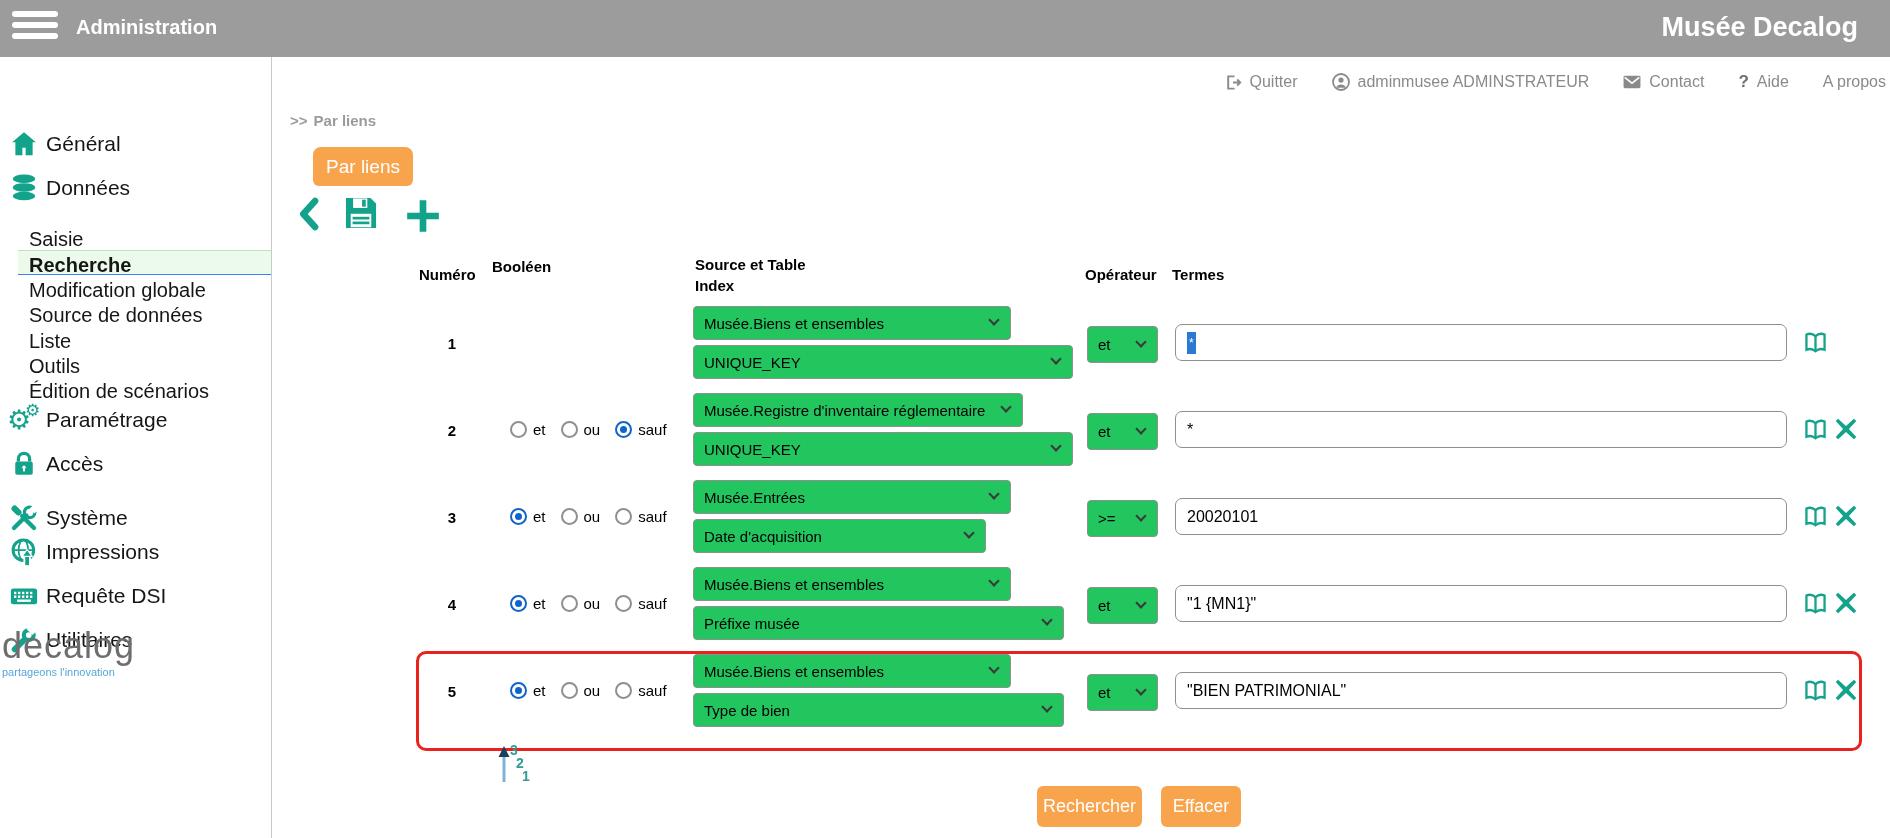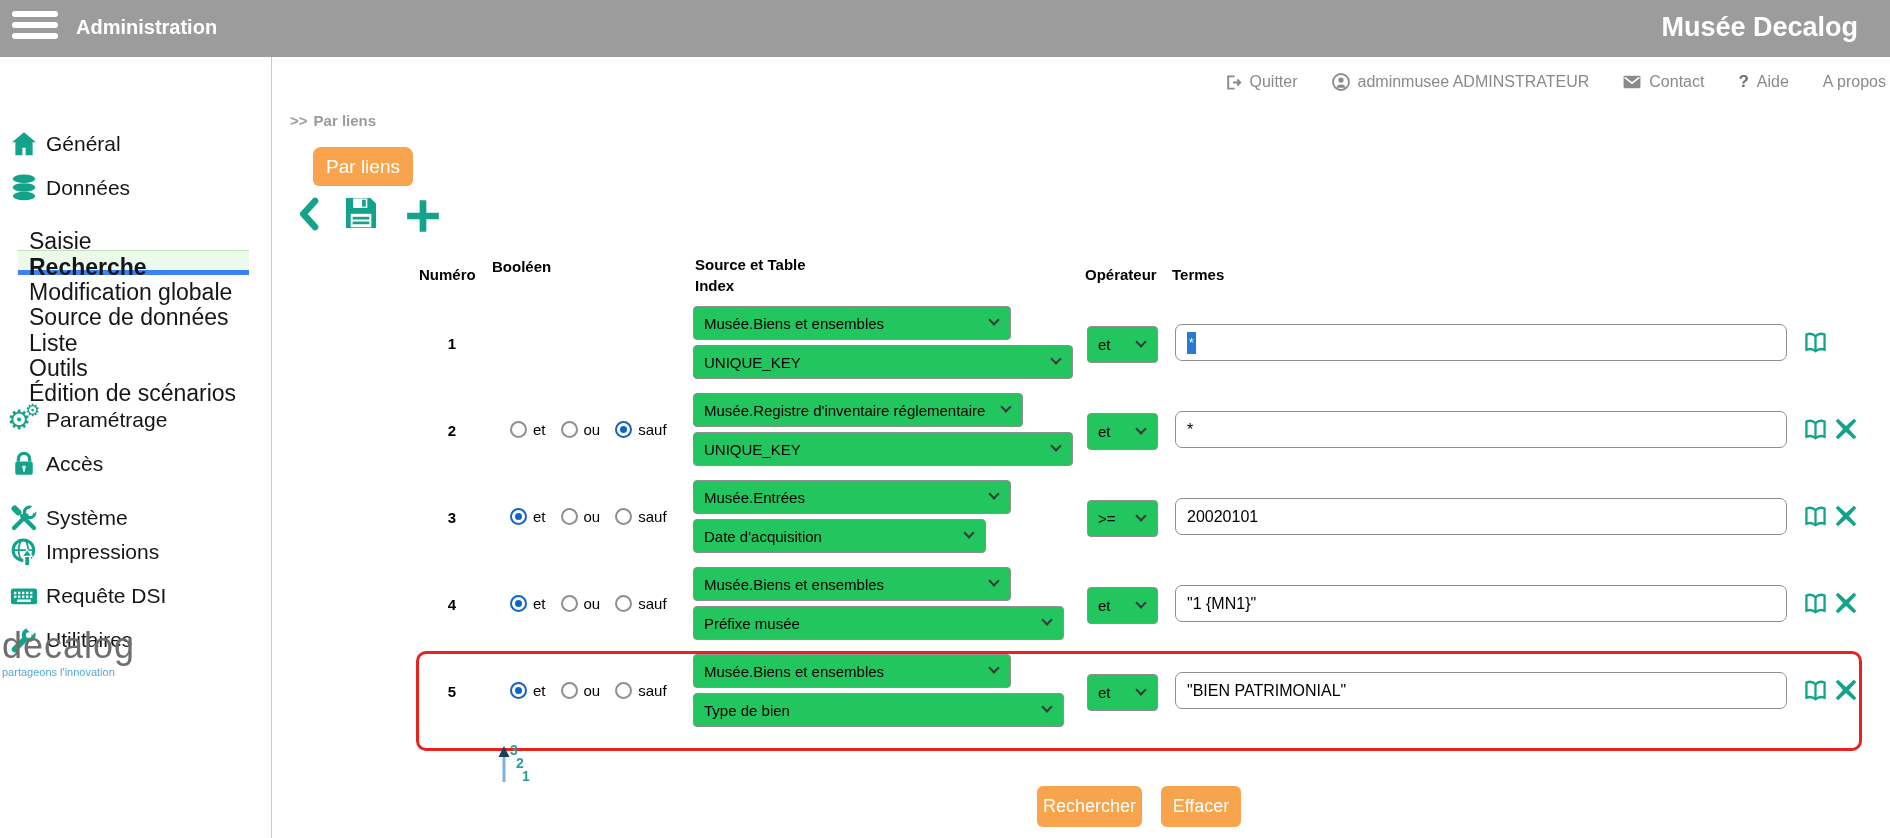--- a/index.html
+++ b/index.html
@@ -12,22 +12,22 @@
   .hamburger span { display:block; width:46px; height:6px; background:#fff; border-radius:3px; margin-bottom:5px; }
   .topbar-title { position:absolute; left:76px; top:16px; color:#fff; font-size:20px; font-weight:600; }
   .brand { position:absolute; right:32px; top:12px; color:#fff; font-size:27px; font-weight:bold; }
 
   
   .sidebar { position:absolute; left:0; top:57px; width:272px; height:781px; background:#fff; border-right:1px solid #c9c9c9; }
   .side-item { position:absolute; left:0; width:272px; height:44px; cursor:pointer; }
   .side-item .s-icon { position:absolute; left:9px; top:6px; width:32px; height:32px; color:#13a28a; }
   .side-item .s-label { position:absolute; left:46px; top:9px; font-size:21px; color:#161616; }
   .sub-item { position:absolute; left:0; width:272px; height:25px; cursor:pointer; }
-  .sub-item .sub-label { position:absolute; left:29px; top:3px; font-size:23px; color:#161616; white-space:nowrap; }
-  .sub-item.active { background:#ecfaec; border-top:1px solid #bde4bd; border-bottom:5px solid #3b82f6; left:18px; width:231px; }
+  .sub-item .sub-label { position:absolute; left:29px; top:3px; font-size:20px; color:#161616; white-space:nowrap; }
+  .sub-item.active { background:#ecfaec; border-top:1px solid #bde4bd; border-bottom:1px solid #3b82f6; left:18px; width:253px; }
   .sub-item.active .sub-label { left:11px; font-weight:bold; }
   .gear-wrap { position:relative; width:32px; height:32px; }
   .gear-big { position:absolute; left:-2px; top:2px; font-size:27px; color:#13a28a; line-height:1; }
   .gear-small { position:absolute; left:16px; top:-3px; font-size:17px; color:#13a28a; line-height:1; }
   .logo { position:absolute; left:2px; top:571px; width:200px; }
   .logo-text { font-size:36px; color:#6e6e6e; letter-spacing:1px; line-height:1; }
   .logo-tagline { font-size:11px; color:#55a7d9; margin-top:2px; }
 
   
   .userbar { position:absolute; right:4px; top:72px; display:flex; align-items:center; gap:34px; color:#8a8a8a; font-size:16px; }

